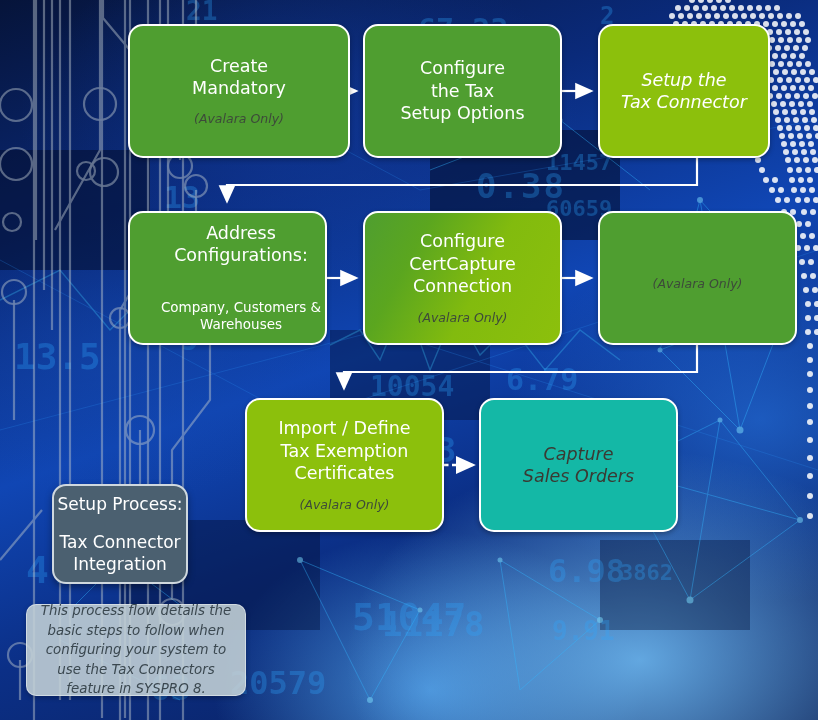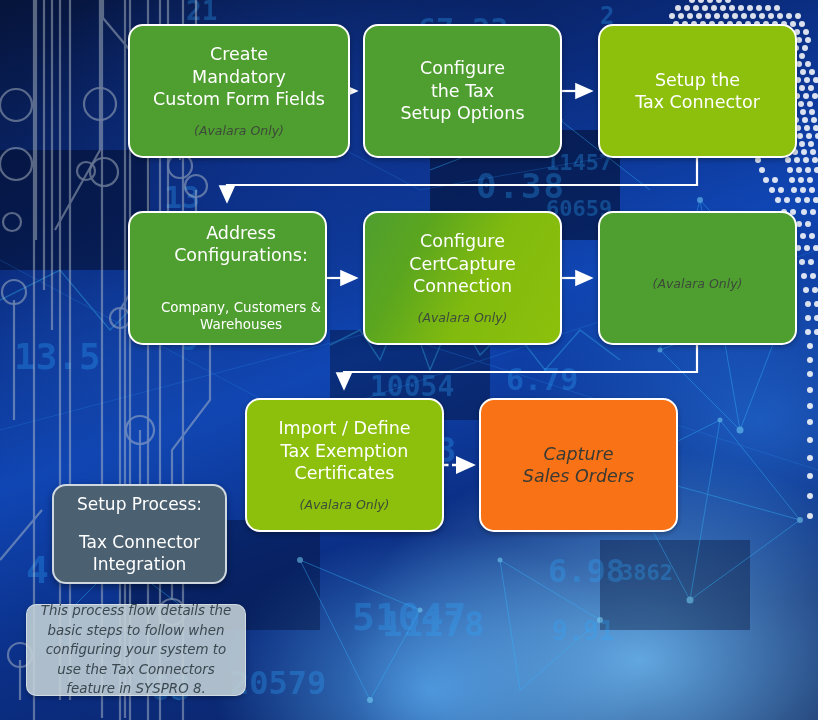--- a/index.html
+++ b/index.html
@@ -51,21 +51,21 @@
     line-height:1.28;
     box-shadow:0 2px 5px rgba(0,0,0,.30);
   }
   .node .ttl{font-size:17.5px;padding:0 8px;}
   .node .sub{font-size:12.5px;font-style:italic;color:#3d4a3a;margin-top:12px;}
   .node .sub2{font-size:13.5px;margin-top:32px;line-height:1.3;}
 
   .green-dark{background:#4f9e30;}
   .green-bright{background:#8cc00c;}
   .green-grad{background:linear-gradient(118deg,#4f9e30 0%,#5ba61f 26%,#82bb0e 58%,#8cc00c 100%);}
-  .gold{background:#f97316;}
+  .gold{background:#14b8a6;}
   .gold .ttl{color:#3a3a33;font-style:italic;font-size:17.5px;}
 
   .legend-box{
     position:absolute;
     background:#4b6070;
     border:2px solid #cfd8de;
     border-radius:14px;
     box-sizing:border-box;
     display:flex;flex-direction:column;
     align-items:center;justify-content:center;
@@ -485,34 +485,33 @@
       </g>
 
       <line x1="444" y1="465" x2="473" y2="465" stroke="#ffffff" stroke-width="2.4" stroke-dasharray="4.5,3.5" marker-end="url(#ah)"></line>
     </svg>
   </div>
 
   <div class="node green-dark" style="left:128px;top:24px;width:222px;height:134px;">
     <div class="ttl">
       <span>Create</span><br>
       <span>Mandatory</span><br>
-      <span>Custom Form Fields</span>
     </div>
     <div class="sub">(Avalara Only)</div>
   </div>
 
   <div class="node green-dark" style="left:363px;top:24px;width:199px;height:134px;">
     <div class="ttl">
       <span>Configure</span><br>
       <span>the Tax</span><br>
       <span>Setup Options</span>
     </div>
   </div>
 
-  <div class="node green-bright" style="left:598px;top:24px;width:199px;height:134px;">
+  <div class="node green-bright" style="left:598px;top:24px;width:172px;height:134px;font-style:italic;">
     <div class="ttl">
       <span>Setup the</span><br>
       <span>Tax Connector</span>
     </div>
   </div>
 
   <div class="node green-dark" style="left:128px;top:211px;width:199px;height:134px;padding-left:27px;">
     <div class="ttl">
       <span>Address</span><br>
       <span>Configurations:</span>
@@ -542,21 +541,21 @@
     <div class="sub">(Avalara Only)</div>
   </div>
 
   <div class="node gold" style="left:479px;top:398px;width:199px;height:134px;">
     <div class="ttl">
       <span>Capture</span><br>
       <span>Sales Orders</span>
     </div>
   </div>
 
-  <div class="legend-box" style="left:52px;top:484px;width:175px;height:100px;">
+  <div class="legend-box" style="left:52px;top:484px;width:136px;height:100px;">
     <div class="l1">Setup Process:</div>
     <div class="l2">
       <span>Tax Connector</span><br>
       <span>Integration</span>
     </div>
   </div>
 
   <div class="note-box" style="left:26px;top:604px;width:220px;height:92px;">
     <span>This process flow details the basic steps to follow when configuring your system to use the Tax Connectors feature  in SYSPRO 8.</span>
   </div>

